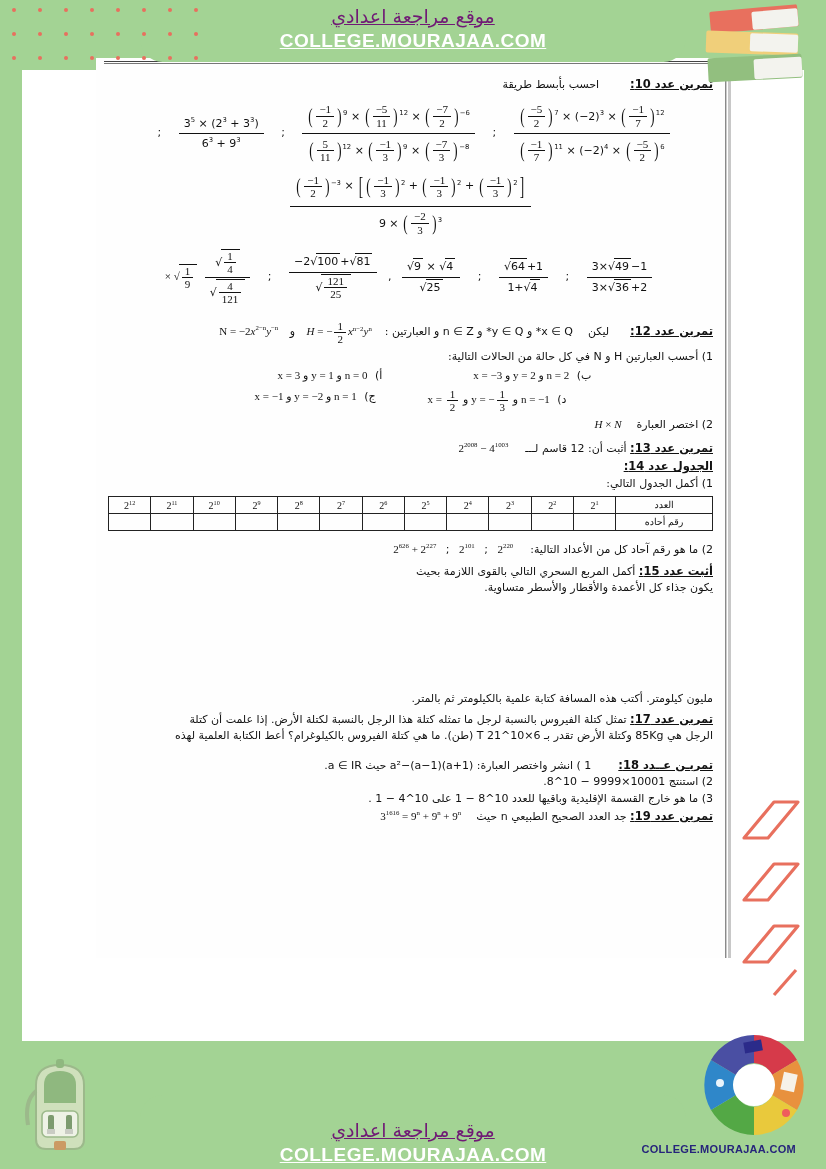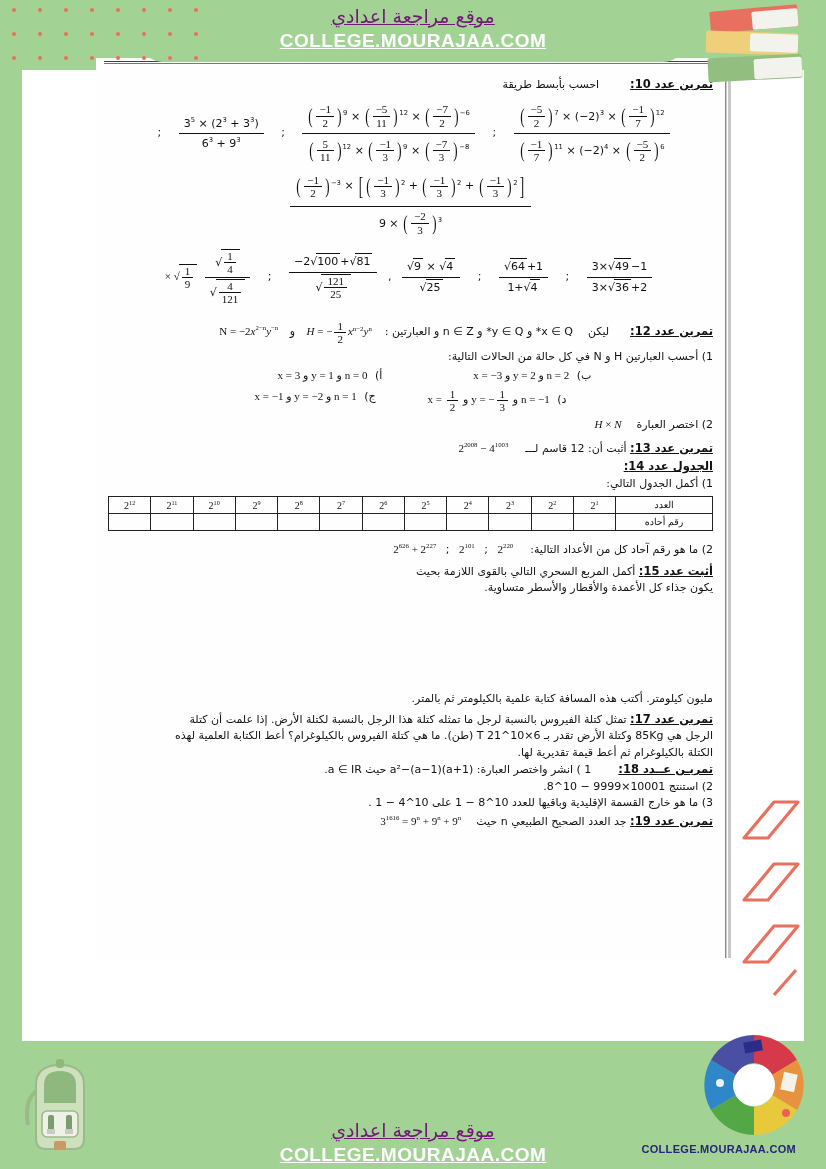--- a/index.html
+++ b/index.html
@@ -383,23 +383,22 @@
     </div>
   </div>
 
   <div class="line line-right">مليون كيلومتر. أكتب هذه المسافة كتابة علمية بالكيلومتر ثم بالمتر.</div>
 
   <div class="line line-right" style="margin-top:3px;">
     <span class="ex-head">تمرين عدد 17:</span>
     <span>تمثل كتلة الفيروس بالنسبة لرجل ما تمثله كتلة هذا الرجل بالنسبة لكتلة الأرض. إذا علمت أن كتلة</span>
   </div>
   <div class="line line-right">الرجل هي 85Kg وكتلة الأرض تقدر بـ 6×10^21 T (طن). ما هي كتلة الفيروس بالكيلوغرام؟ أعط الكتابة العلمية لهذه</div>
-  <div class="line line-right">الكتلة بالكيلوغرام ثم أعط قيمة تقديرية لها.</div>
-
-  <div class="line line-right" style="margin-top:0;">
+
+  <div class="line line-right" style="margin-top:12px;">
     <span class="ex-head">تمريـن عــدد 18:</span>
     <span style="display:inline-block;width:20px"></span>
     <span>1 ) انشر واختصر العبارة: (a+1)(a−1)−a² حيث a ∈ IR.</span>
   </div>
   <div class="line line-right">2) استنتج 10001×9999 − 10^8.</div>
   <div class="line line-right">3) ما هو خارج القسمة الإقليدية وباقيها للعدد 10^8 − 1 على 10^4 − 1 .</div>
 
   <div class="line line-right" style="margin-top:1px;">
     <span class="ex-head">تمرين عدد 19:</span>
     <span>جد العدد الصحيح الطبيعي n حيث</span>

